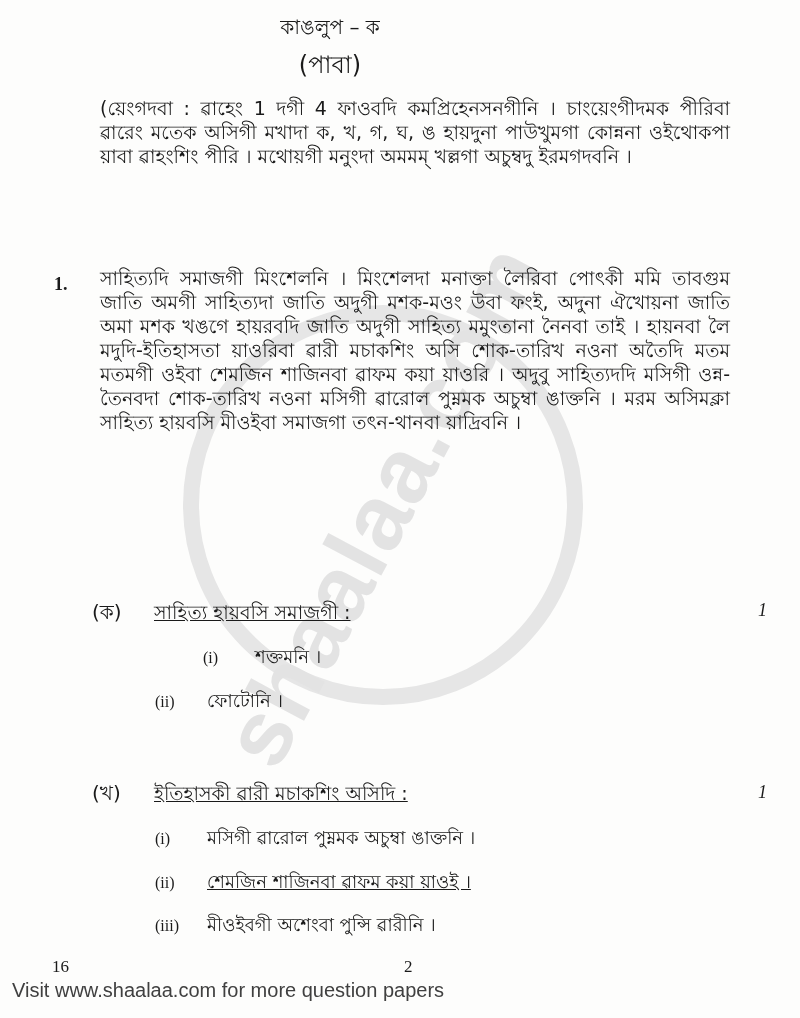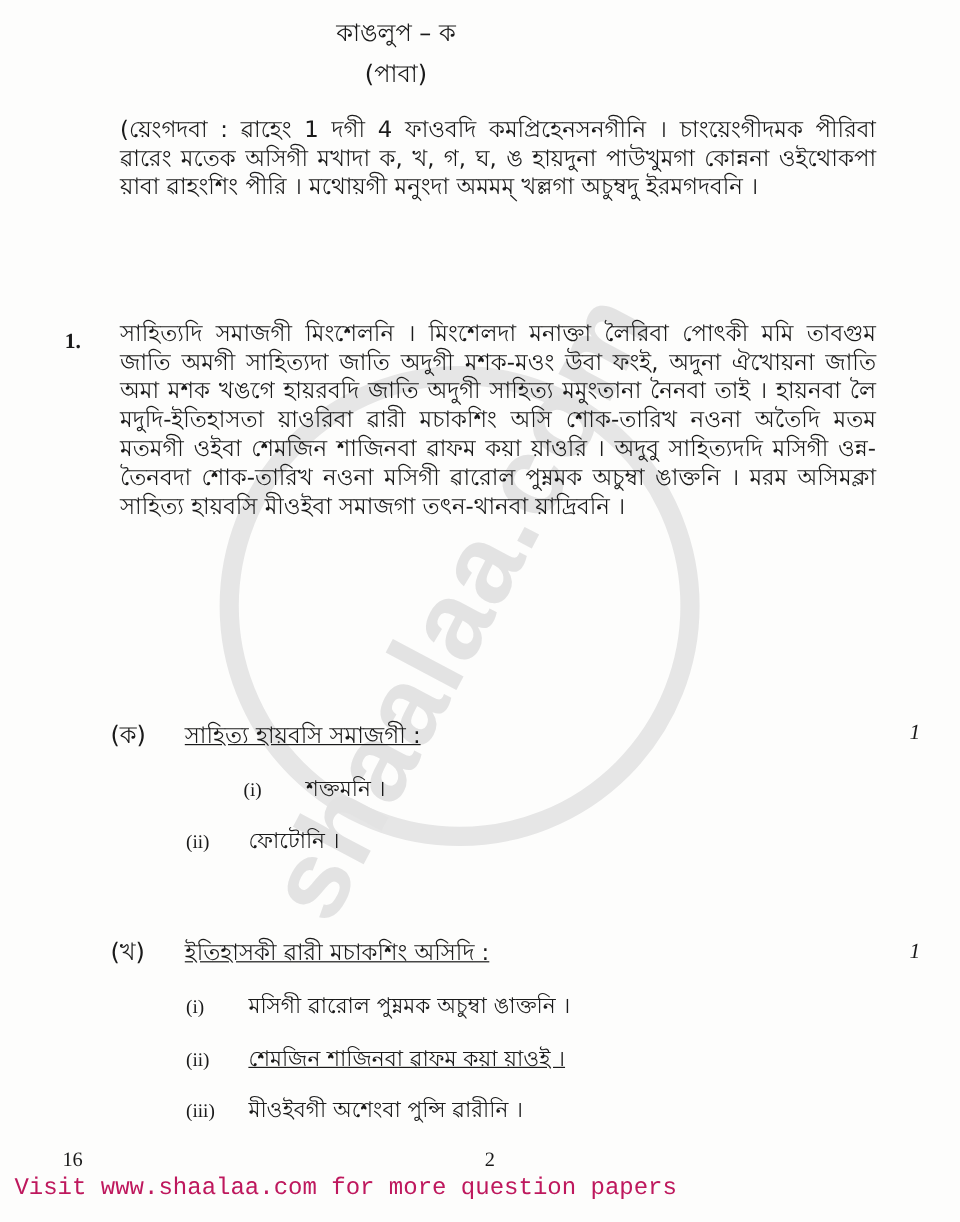--- a/index.html
+++ b/index.html
@@ -43,21 +43,21 @@
       white-space: nowrap;
     }
     .title {
       position: absolute;
       left: 0;
       width: 660px;
       text-align: center;
       font-size: 20px;
     }
     .title.main { top: 12px; }
-    .title.sub { top: 46px; font-size: 20px; }
+    .title.sub { top: 46px; font-size: 24px; }
 
     .para {
       position: absolute;
       left: 100px;
       width: 630px;
       font-size: 19px;
       line-height: 24px;
       text-align: justify;
     }
     .instructions { top: 96px; }
@@ -109,23 +109,23 @@
       font-family: Liberation Serif, serif;
       font-size: 17px;
       top: 957px;
     }
     .footer-left { left: 52px; }
     .footer-center { left: 404px; }
     .footer-link {
       position: absolute;
       left: 12px;
       top: 979px;
-      font-family: Liberation Mono, monospace;
+      font-family: Liberation Sans, sans-serif;
       font-size: 20px;
-      color: #be185d;
+      color: #404040;
       text-decoration: none;
     }
   </style>
 </head>
 <body>
 
 <div class="page">
 
   <div class="watermark">
     <div class="watermark-text">shaalaa.com</div>

